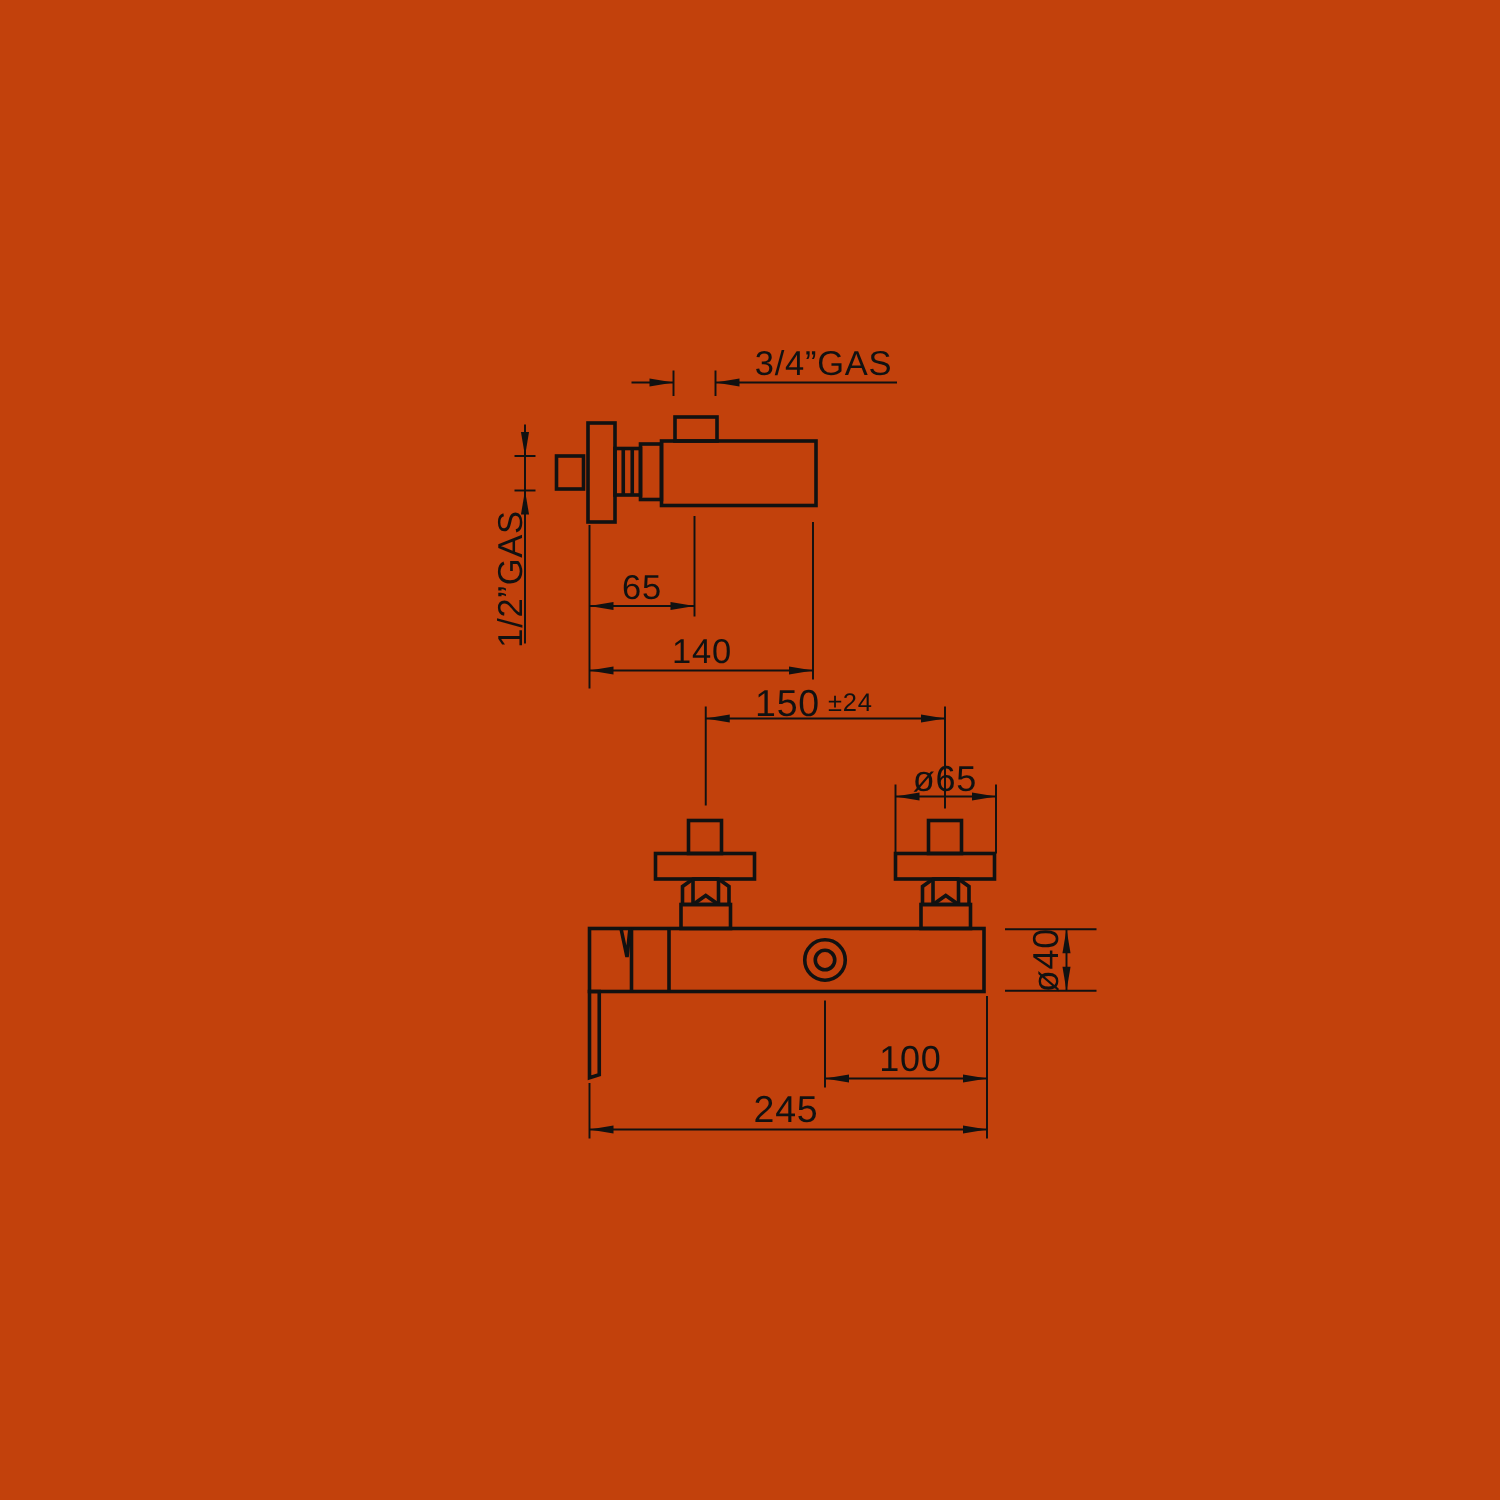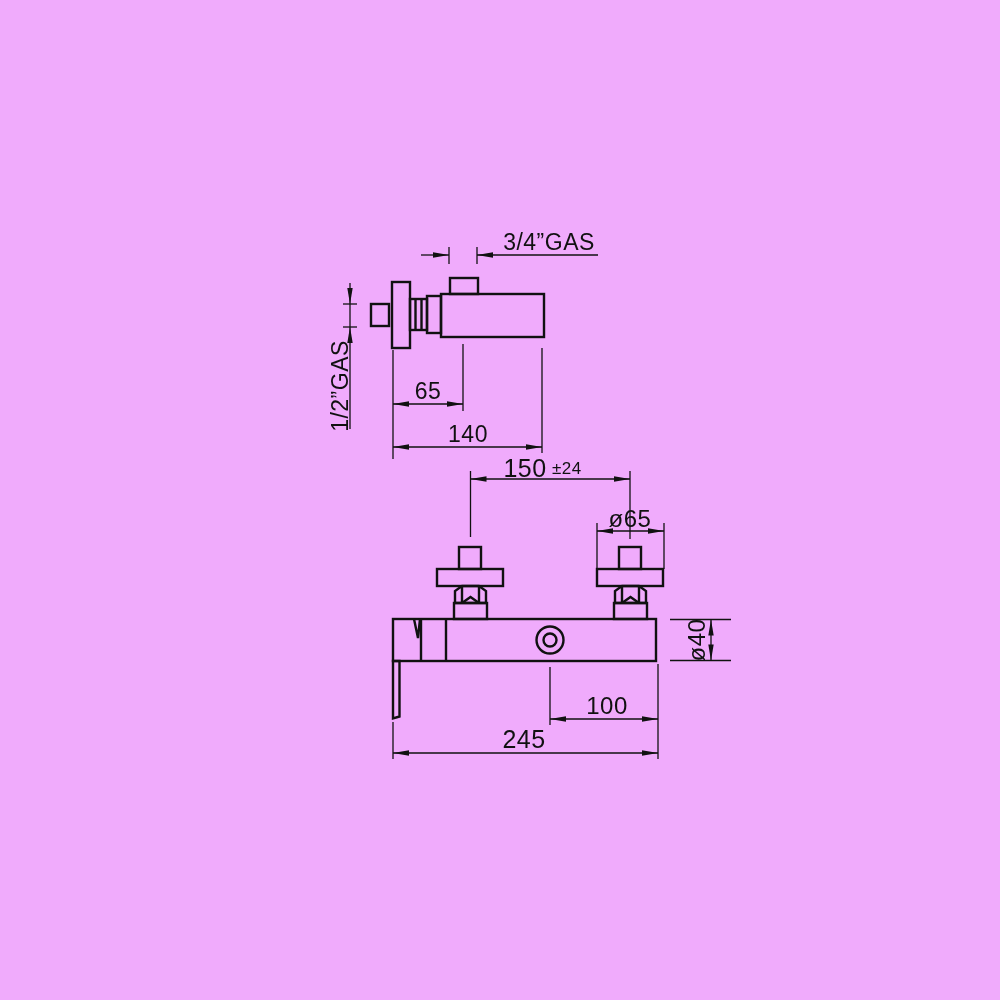--- a/index.html
+++ b/index.html
@@ -1,16 +1,16 @@
 <!DOCTYPE html>
 <html><head>
 <meta charset="utf-8">
 <style>
   html,body{margin:0;padding:0;background:#ffffff;}
-  .stage{position:relative;width:1000px;height:1000px;background:#f0abfc;overflow:hidden;}
+  .stage{position:relative;width:1000px;height:1000px;background:#c2410c;overflow:hidden;}
   svg{display:block;}
   .obj{fill:none;stroke:#111111;stroke-width:2.4;stroke-linejoin:miter;stroke-linecap:butt;}
   .dim{fill:none;stroke:#111111;stroke-width:1.3;stroke-linecap:butt;}
   .arr{fill:#111111;stroke:none;}
   .txt{fill:#111111;font-family:"Liberation Sans",sans-serif;letter-spacing:0.5px;}
   .t23{font-size:23px;}
   .t24{font-size:24px;}
   .t26{font-size:25px;}
   .t17{font-size:17px;}
 </style>

